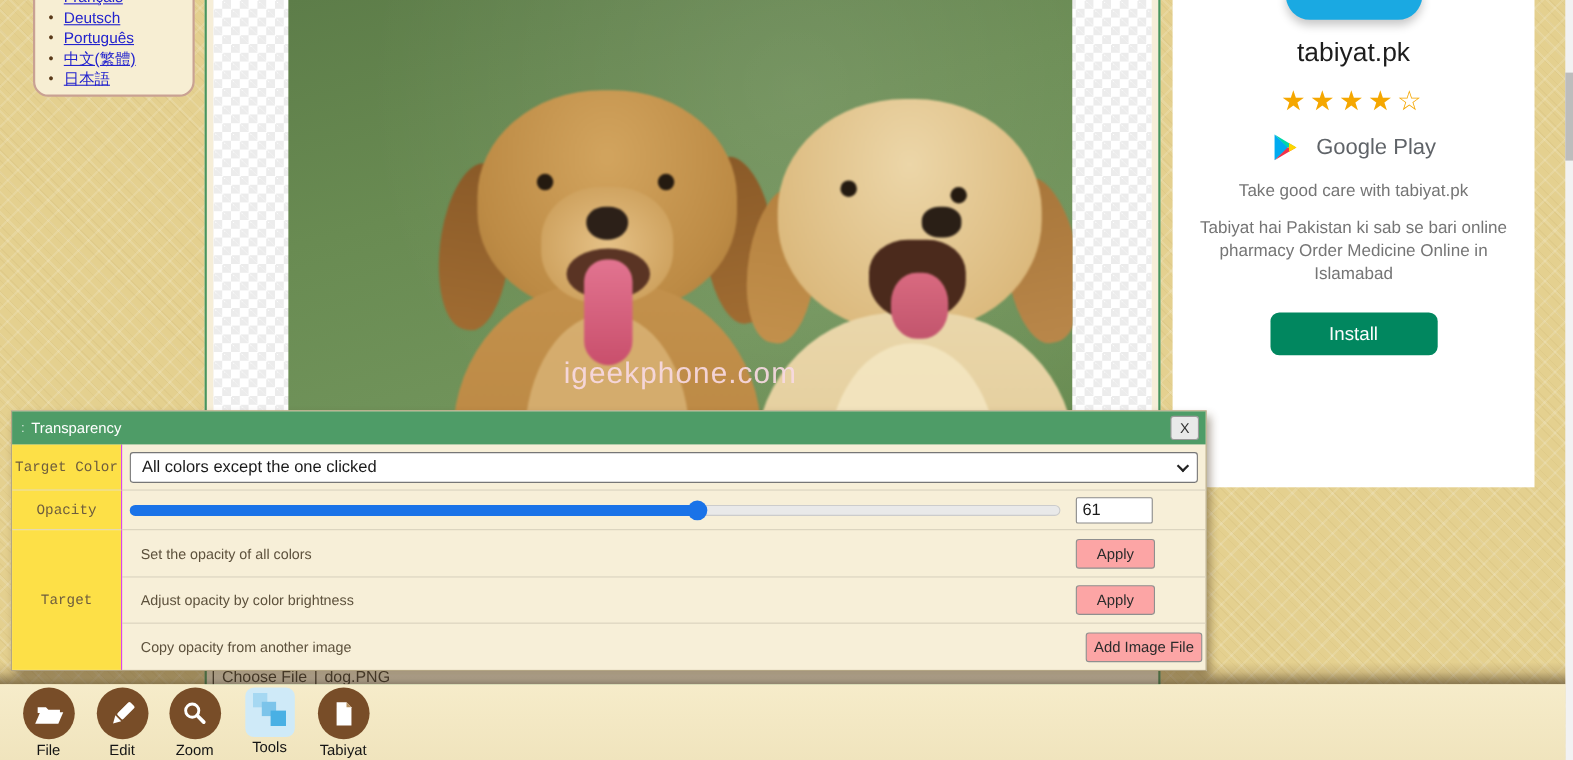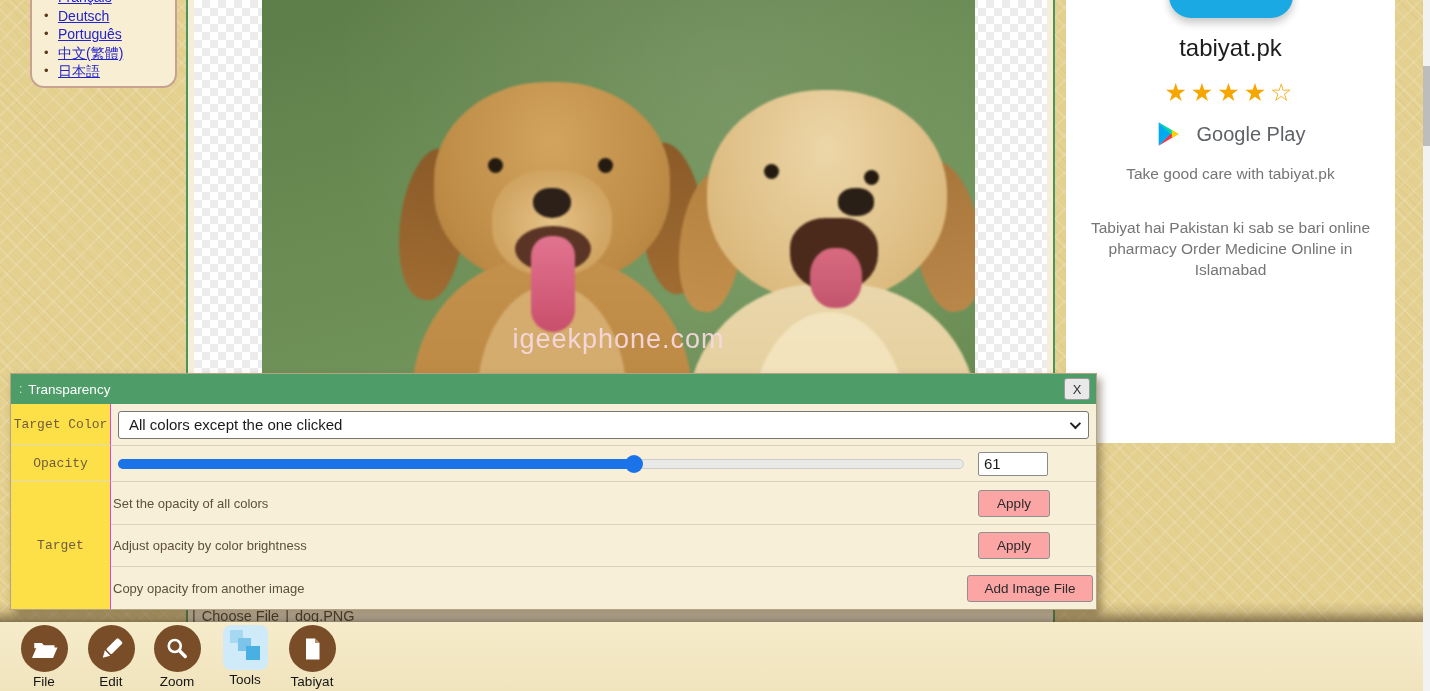--- a/index.html
+++ b/index.html
@@ -119,21 +119,21 @@
     display:flex; flex-direction:column; align-items:center; text-align:center;
   }
   .app-icon { position:absolute; left:50%; transform:translateX(-50%); top:-26px;
     width:124px; height:44px; border-radius:22px; background:#1aa9e2;
     box-shadow:0 5px 9px rgba(0,0,0,.22); }
   .ad-title { margin-top:34px; font-size:24px; color:#1d1d1d; }
   .stars { margin-top:18px; font-size:25px; letter-spacing:4px; color:#f5a700; line-height:1; }
   .gp-row { margin-top:16px; display:flex; align-items:center; gap:15px; }
   .gp-text { font-size:20px; color:#5f6368; }
   .ad-tagline { margin-top:18px; font-size:15.5px; color:#757575; }
-  .ad-desc { margin-top:34px; width:302px; font-size:15.5px; line-height:21px; color:#757575; }
+  .ad-desc { margin-top:14px; width:302px; font-size:15.5px; line-height:21px; color:#757575; }
   .install-btn { margin-top:24px; width:152px; height:39px; border:none; border-radius:8px;
     background:#01875f; color:#fdfdfd; font-size:17px; font-family:inherit; cursor:pointer; }
 
   
   .dialog {
     position:absolute; left:10px; top:373px; width:1087px; z-index:5;
     background:#f7efd8; border:1px solid #b3a583;
     box-shadow:4px 5px 8px rgba(70,50,25,.45);
   }
   .dlg-header { height:30px; background:#4e9c67; color:#fff; display:flex; align-items:center;
@@ -157,25 +157,25 @@
   .slider-wrap { flex:1; margin-left:7px; position:relative; height:18px; cursor:pointer; }
   .slider-track { position:absolute; left:0; right:0; top:4px; height:10px; border-radius:5px;
     background:#e9e9e9; border:1px solid #cccccc; }
   .slider-fill { position:absolute; left:0; top:4px; height:10px; border-radius:5px 0 0 5px;
     background:#1a73e8; width:61%; }
   .slider-thumb { position:absolute; top:0; width:18px; height:18px; border-radius:50%;
     background:#1a73e8; left:calc(61% - 9px); }
   .opacity-input { width:70px; height:24px; margin-left:14px; margin-right:48px;
     border:1px solid #8a8a8a; border-radius:2px; font-size:15px; font-family:inherit;
     color:#1a1a1a; padding:0 5px; background:#fff; }
-  .special-text { font-size:13px; color:#5d513c; padding-left:2px; }
+  .special-text { font-size:13px; color:#5d513c; padding-left:17px; }
   .dlg-btn { margin-left:auto; height:27px; background:#fca5a5; border:1px solid #8f8f8f;
     border-radius:3px; font-size:13.5px; color:#2b2b2b; font-family:inherit; cursor:pointer; }
   .btn-apply { width:72px; margin-right:46px; }
-  .btn-addfile { width:126px; margin-right:3px; }
+  .btn-addfile { width:106px; margin-right:3px; }
 
   
   .bottom-shade { position:absolute; left:0; width:1423px; top:602px; height:20px; z-index:4;
     background:linear-gradient(to bottom, rgba(110,85,55,0) 0%, rgba(110,85,55,.18) 45%, rgba(62,45,26,.55) 100%); }
   .toolbar { position:absolute; left:0; top:622px; width:1423px; height:69px; z-index:6;
     background:linear-gradient(#f6ecca,#f0e4bd); }
   .tool-item { position:absolute; top:3px; width:64px; display:flex; flex-direction:column;
     align-items:center; cursor:pointer; }
   .tool-circle { width:47px; height:47px; border-radius:50%; background:#784d28;
     display:flex; align-items:center; justify-content:center; }
@@ -252,20 +252,21 @@
     <svg width="26" height="26" viewBox="0 0 24 24">
       <polygon points="2.5,1.2 20.6,12 12.6,12" fill="#00d7a8"></polygon>
       <polygon points="2.5,22.8 20.6,12 12.6,12" fill="#f43249"></polygon>
       <polygon points="14.6,8.4 21,12 14.6,15.6" fill="#ffd400"></polygon>
       <polygon points="2.5,1.2 2.5,22.8 13.4,12" fill="#00aaf0"></polygon>
     </svg>
     <span class="gp-text">Google Play</span>
   </div>
   <div class="ad-tagline">Take good care with tabiyat.pk</div>
   <div class="ad-desc">Tabiyat hai Pakistan ki sab se bari online pharmacy Order Medicine Online in Islamabad</div>
+  <button class="install-btn">Install</button>
 </div>
 
 <div class="dialog">
   <div class="dlg-header">
     <span class="dlg-handle">:</span>
     <span>Transparency</span>
     <button class="dlg-close">X</button>
   </div>
   <div class="dlg-grid">
     <div class="dlg-label">Target Color</div>

